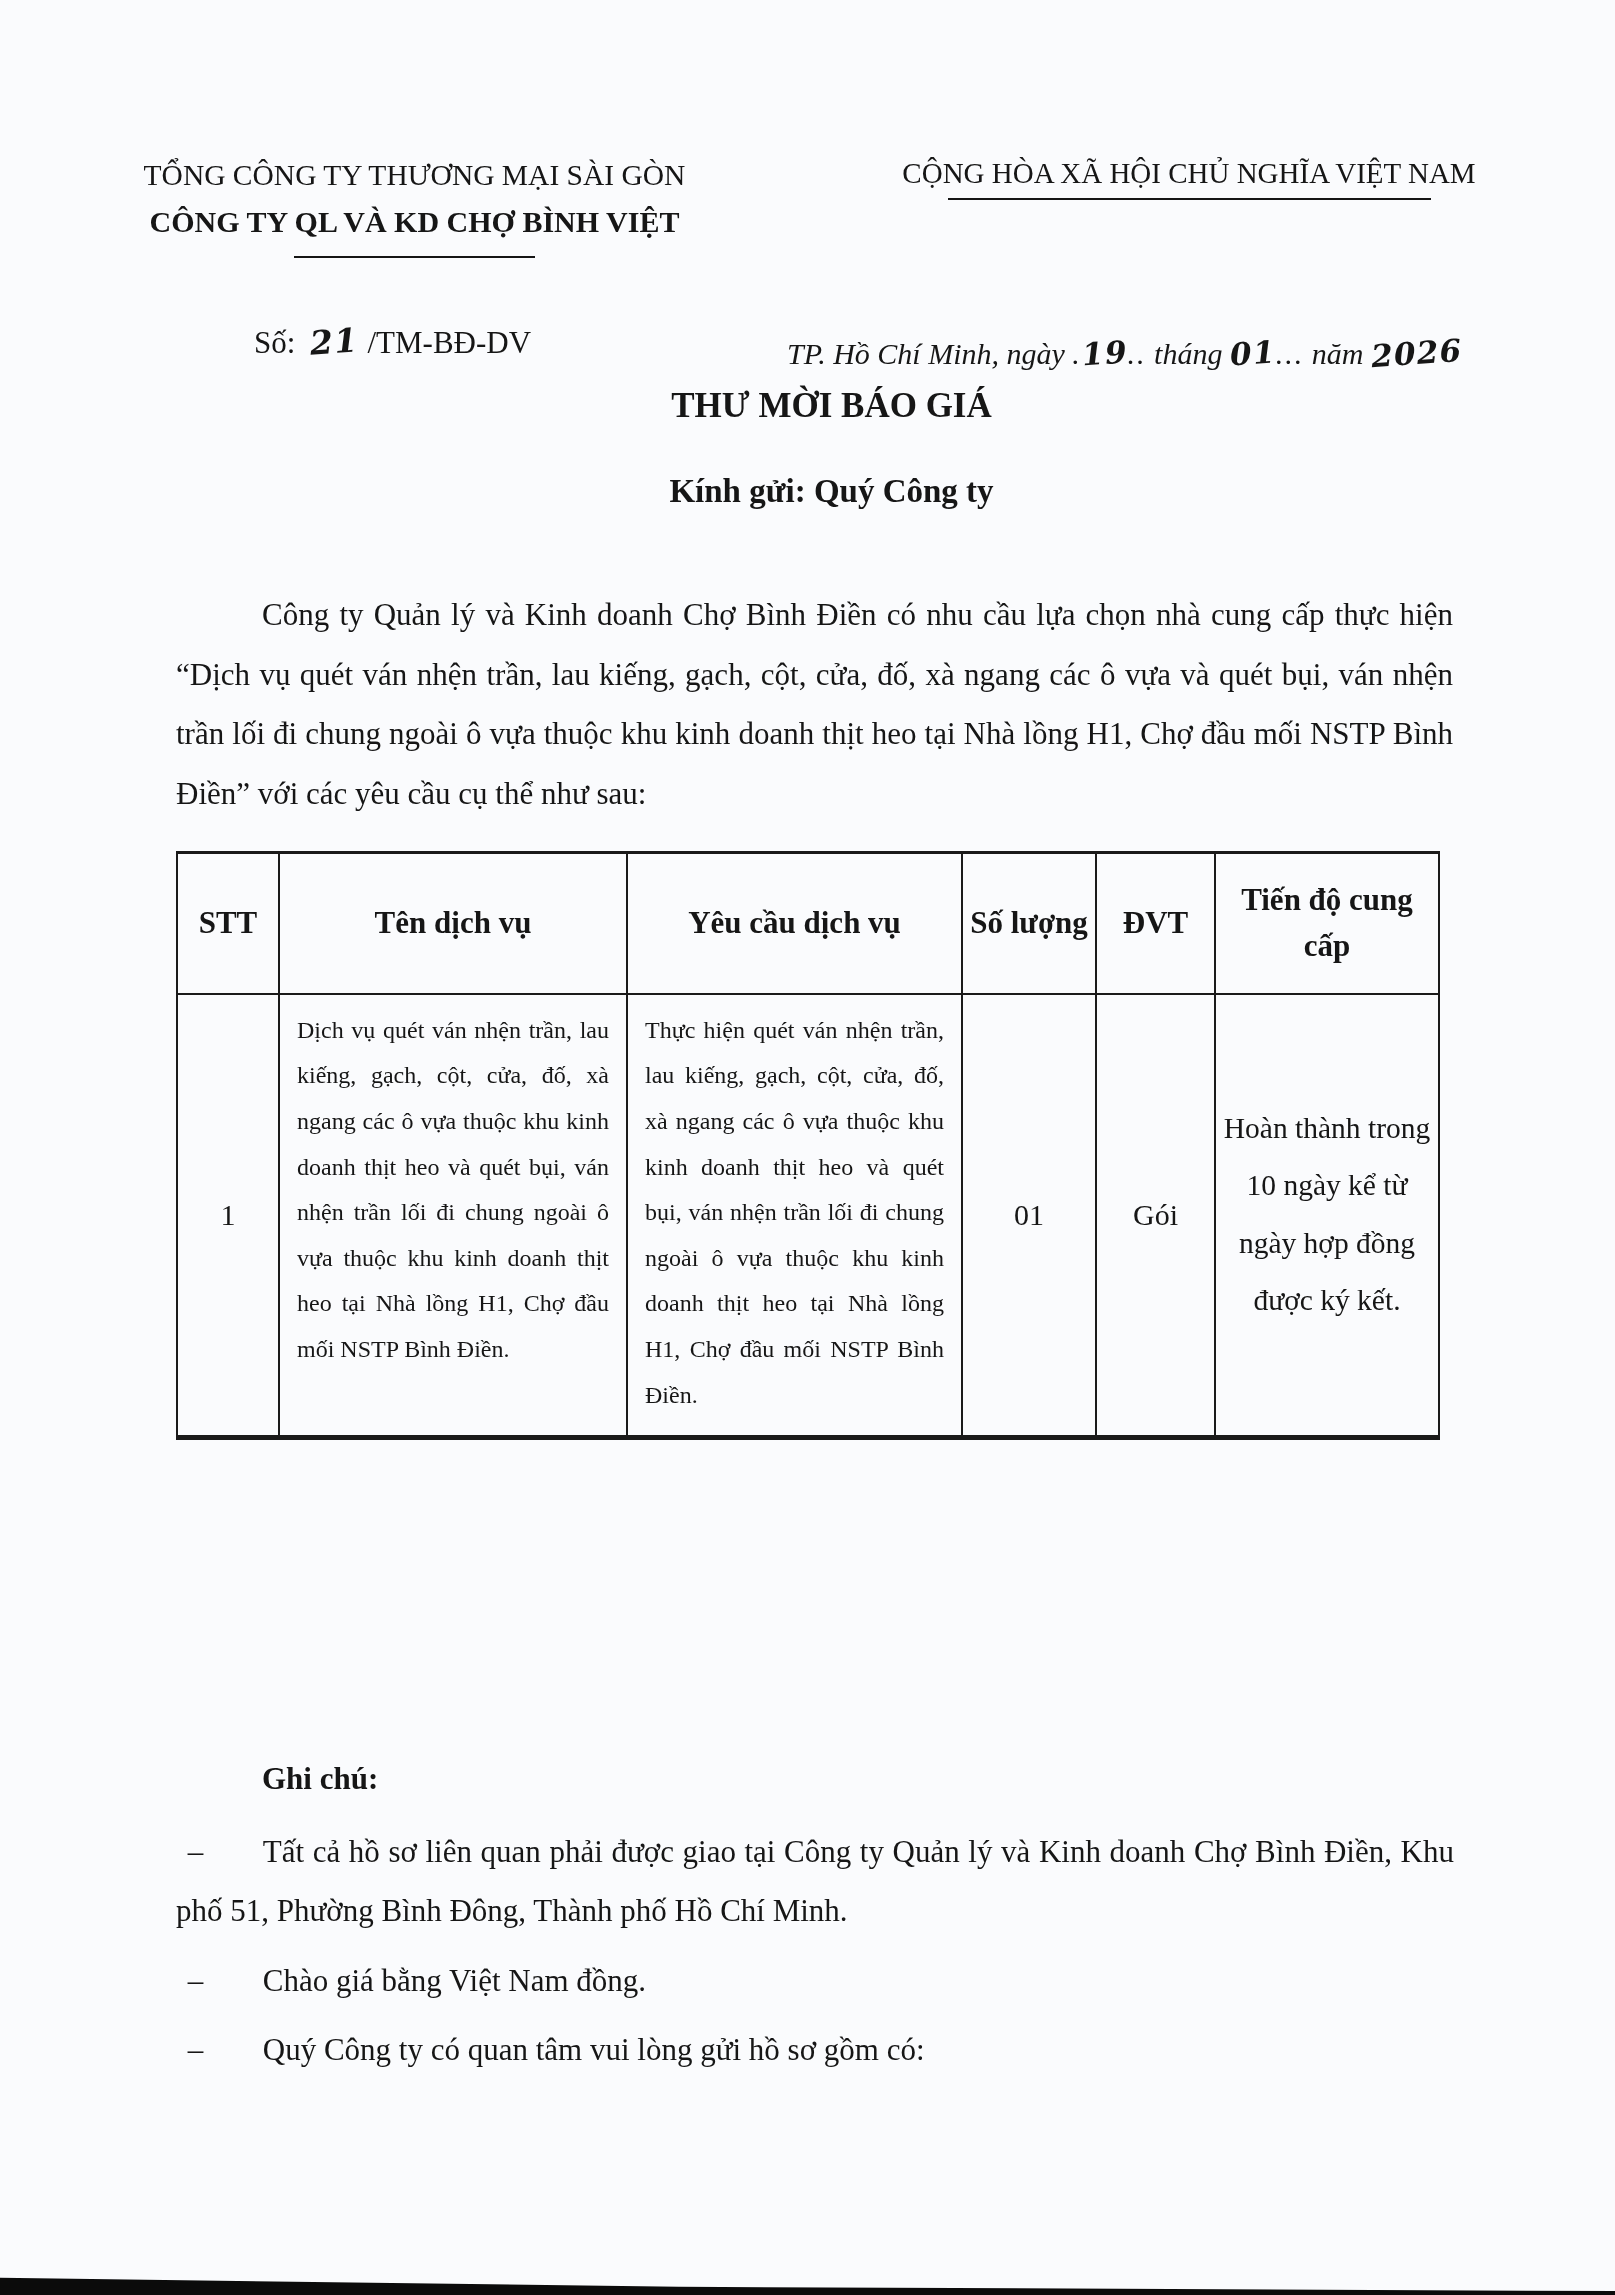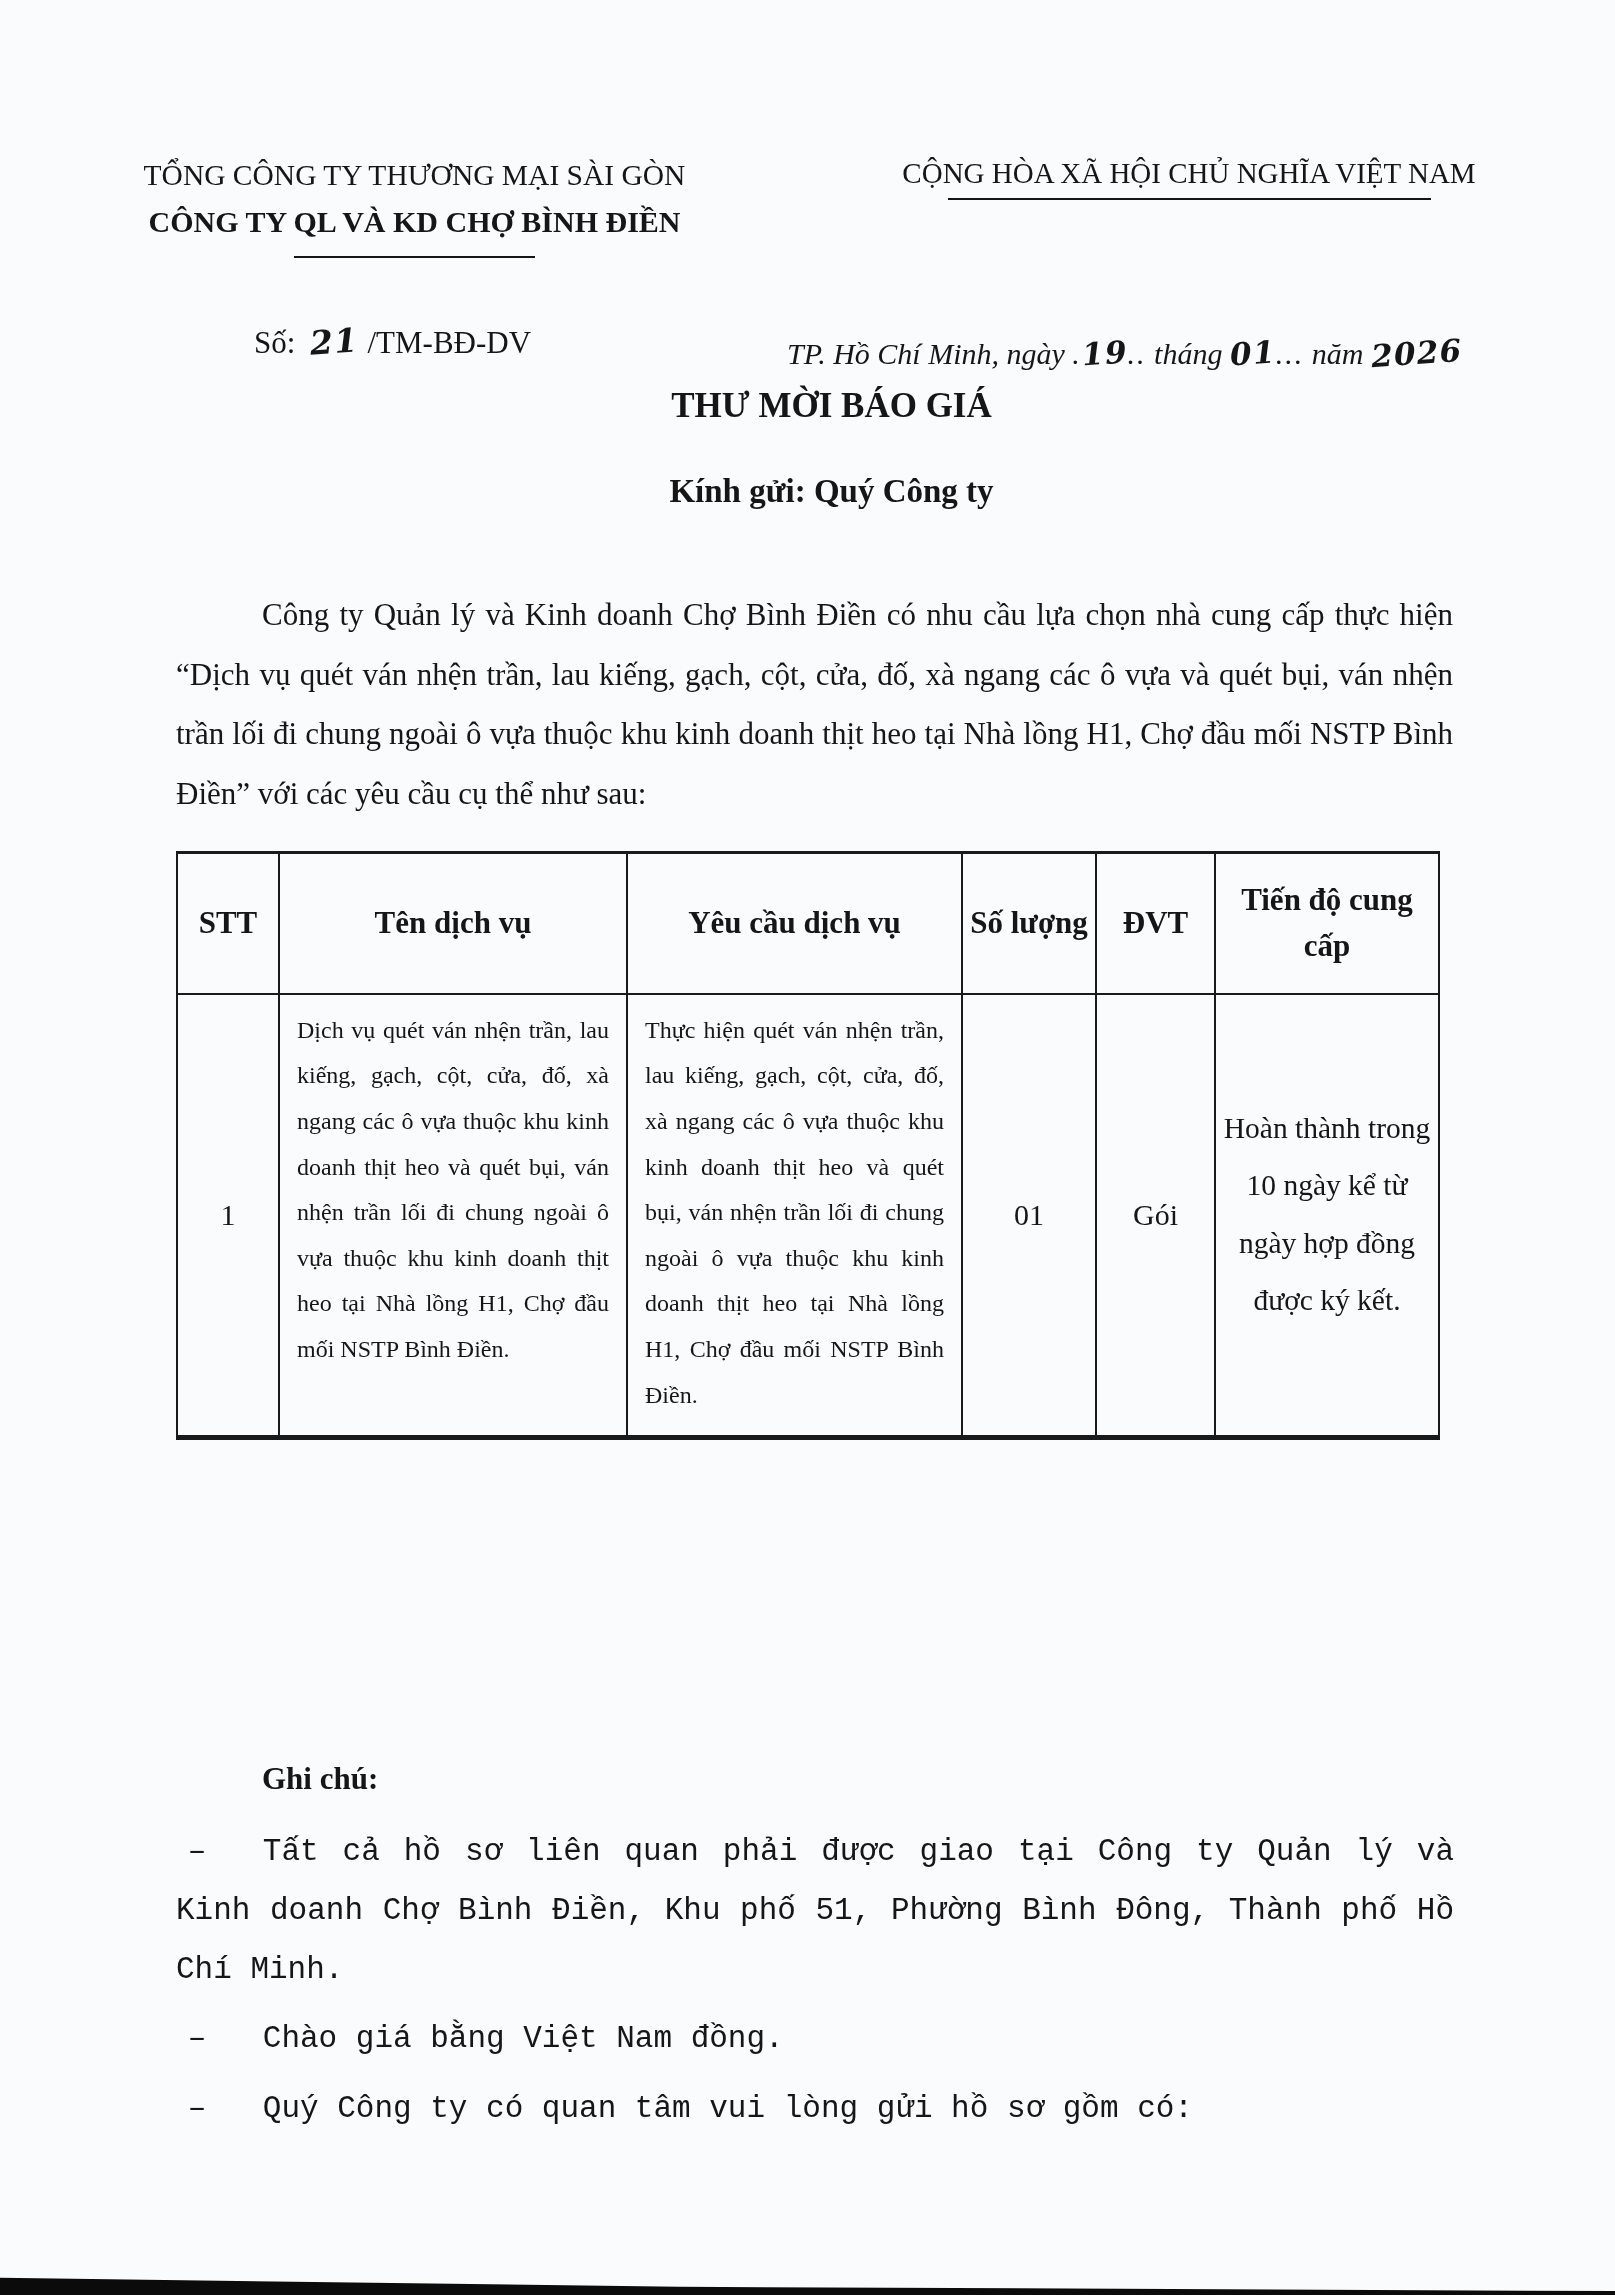--- a/index.html
+++ b/index.html
@@ -75,38 +75,38 @@
   }
   td.cellcenter { text-align:center; vertical-align:middle; font-size:30px; }
   td.progress {
     text-align:center; vertical-align:middle;
     font-size:29.5px; line-height:1.95; padding:0 2px;
   }
 
   
   .notes { position:absolute; left:176px; top:1750px; width:1278px; font-size:31px; line-height:1.9; }
   .notes .heading { font-weight:bold; font-size:31px; margin:0 0 14.4px; text-indent:86px; }
-  .note-item { margin:0 0 10.5px; text-align:justify;font-family:Liberation Mono, monospace; }
+  .note-item { margin:0 0 10.5px; text-align:justify; }
   .note-item .marker { display:inline-block; margin-left:11.8px; width:75px; }
   .note-item.sub .marker { margin-left:73px; width:39px; }
 
   
   .scan-bar {
     position:absolute; left:0; bottom:0; width:100%; height:19.6px; background:#0b0b0b;
     clip-path:polygon(0 12%, 42% 58%, 100% 80%, 100% 100%, 0 100%);
   }
 </style>
 </head>
 <body>
 
 <div class="page">
 
   <div class="hdr-left">
     <div>TỔNG CÔNG TY THƯƠNG MẠI SÀI GÒN</div>
-    <div class="l3">CÔNG TY QL VÀ KD CHỢ BÌNH ĐIỀN</div>
+    <div class="l3">CÔNG TY QL VÀ KD CHỢ BÌNH VIỆT</div>
     <div class="rule"></div>
   </div>
 
   <div class="so-line">
     <span>Số:</span><span class="hw">21</span><span>/TM-BĐ-DV</span>
   </div>
 
   <div class="hdr-right">
     <div class="r1">CỘNG HÒA XÃ HỘI CHỦ NGHĨA VIỆT NAM</div>
     <div class="rule"></div>

